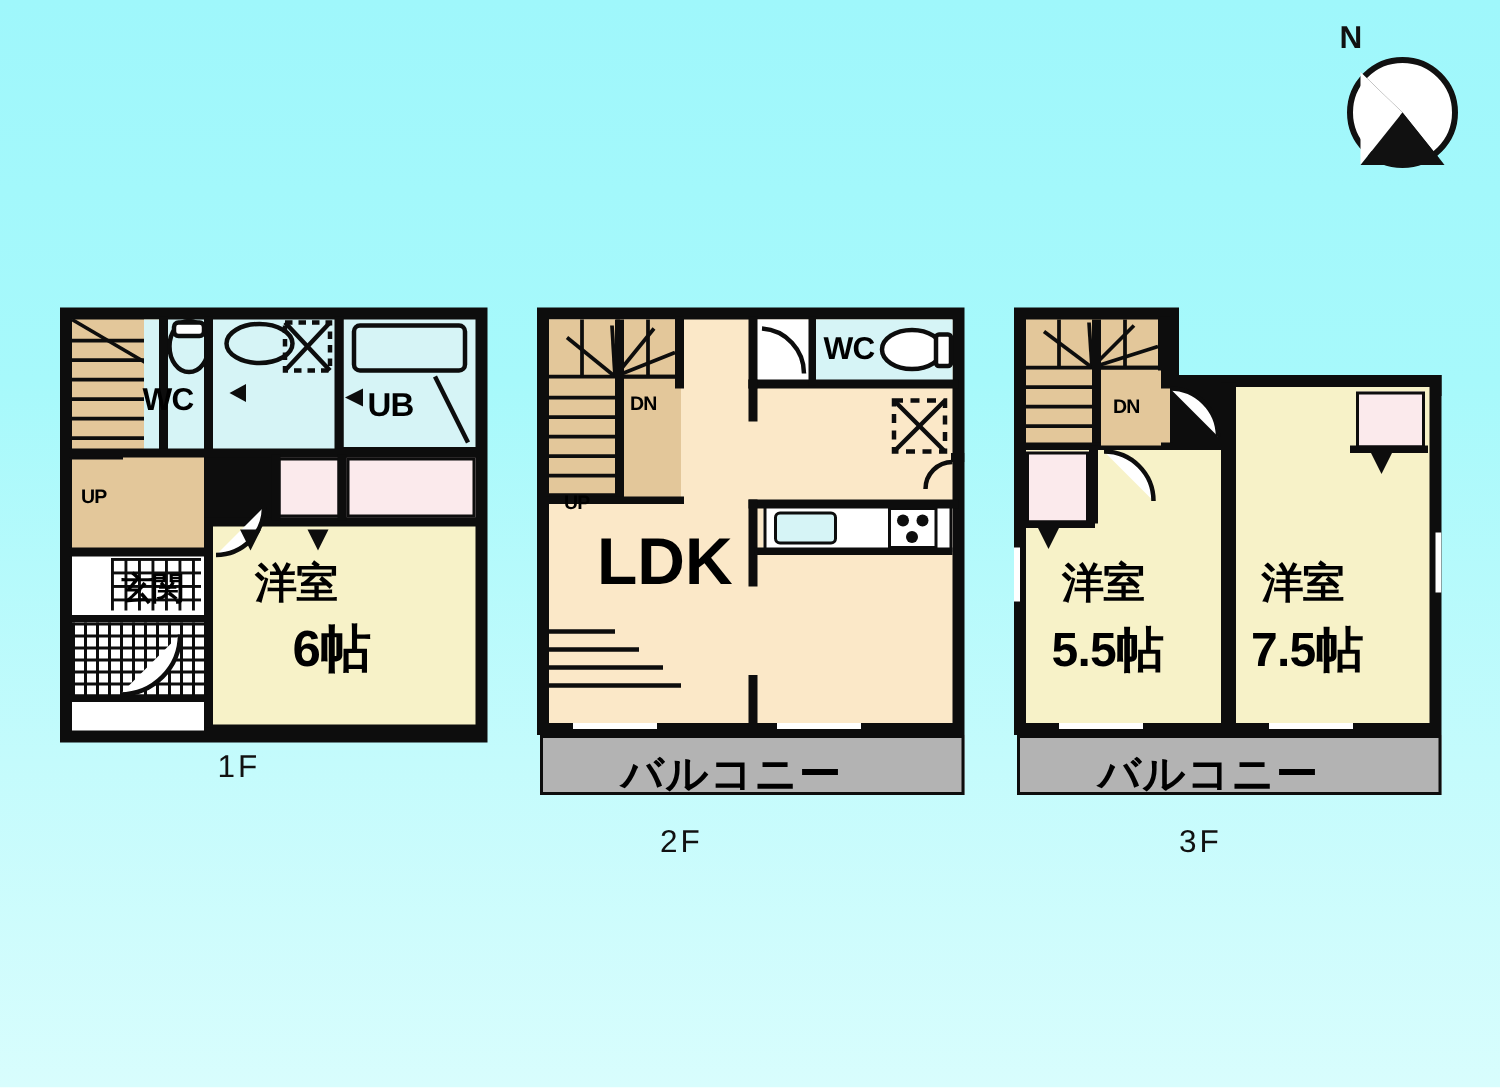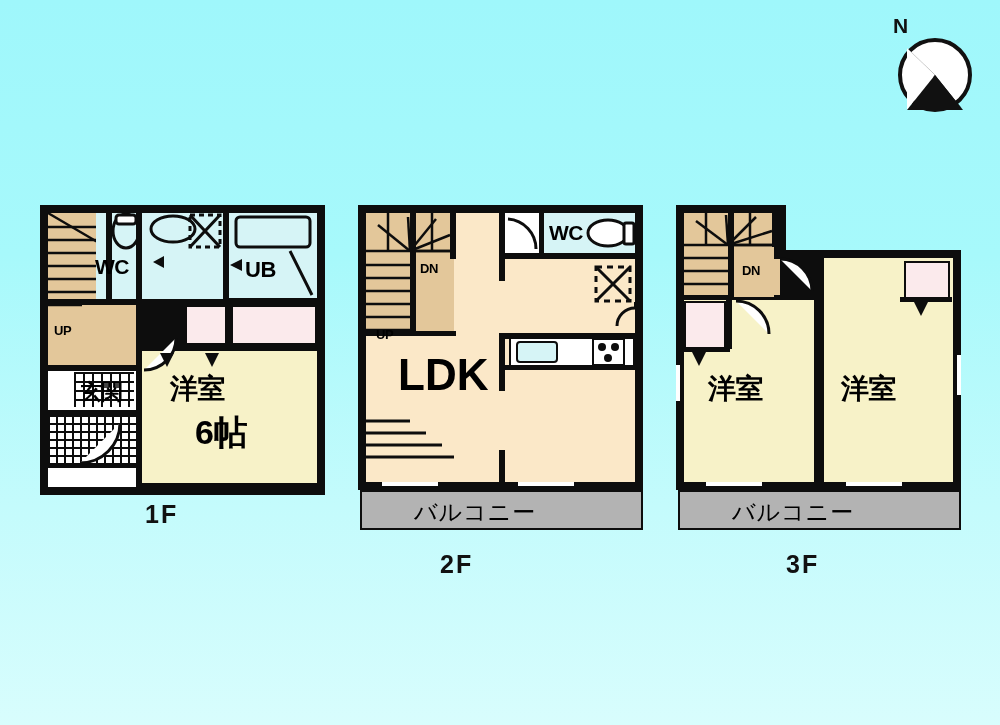--- a/index.html
+++ b/index.html
@@ -16,21 +16,21 @@
     overflow: hidden;
   }
 
   
   .plan { position: absolute; }
   .blk  { position: absolute; }          
   .rm   { position: absolute; }          
   .lbl  { position: absolute; color:#000; font-weight: 700; white-space: nowrap;
           letter-spacing: -0.5px; }
   .floorlabel {
-    position: absolute; font-size: 25px; font-weight: 700; color: #111;
+    position: absolute; font-size: 21px; font-weight: 400; color: #111;
     letter-spacing: 2px;
   }
 
   
   .c-wall   { background: #0d0d0d; }
   .c-room   { background: #f7f2c8; }     
   .c-ldk    { background: #fbe8c8; }     
   .c-stair  { background: #e3c79a; }     
   .c-wet    { background: #d6f4f6; }     
   .c-closet { background: #fbeaec; }     
@@ -39,21 +39,21 @@
   .ol1 { border: 2px solid #0d0d0d; }
 
   
   .t-room { font-size: 28px; }
   .t-big  { font-size: 34px; }
   .t-sm   { font-size: 21px; }
   .t-xs   { font-size: 13px; }
   .t-ub   { font-size: 22px; }
 
   
-  .t-balc { font-size: 23px; font-weight: 400; letter-spacing: 1px; }
+  .t-balc { font-size: 28px; font-weight: 700; letter-spacing: 1px; }
 
   
   #compass { position: absolute; }
   #compass .n { position: absolute; font-size: 21px; font-weight: 700; color:#111; }
 
   
   .tile {
     background-color:#ffffff;
     background-image:
       linear-gradient(to right, #0d0d0d 2px, transparent 2px),
@@ -343,19 +343,21 @@
         <rect x="281" y="150" width="4" height="40"></rect>
       </g>
     </svg>
 
     <div class="rm c-balc ol1" style="left:2px; top:285px; width:283px; height:40px;"></div>
     <div class="lbl t-balc" style="left:56px; top:292px;">バルコニー</div>
 
     <div class="lbl t-xs" style="left:66px; top:58px;">DN</div>
 
     <div class="lbl t-room" style="left:32px; top:165px;">洋室</div>
+    <div class="lbl" style="left:25px; top:207px; font-size:32px;">5.5帖</div>
 
     <div class="lbl t-room" style="left:165px; top:165px;">洋室</div>
+    <div class="lbl" style="left:158px; top:207px; font-size:32px;">7.5帖</div>
   </div>
 
   <div class="floorlabel" style="left:786px; top:550px;">3F</div>
 
 </div>
 
 </body></html>

